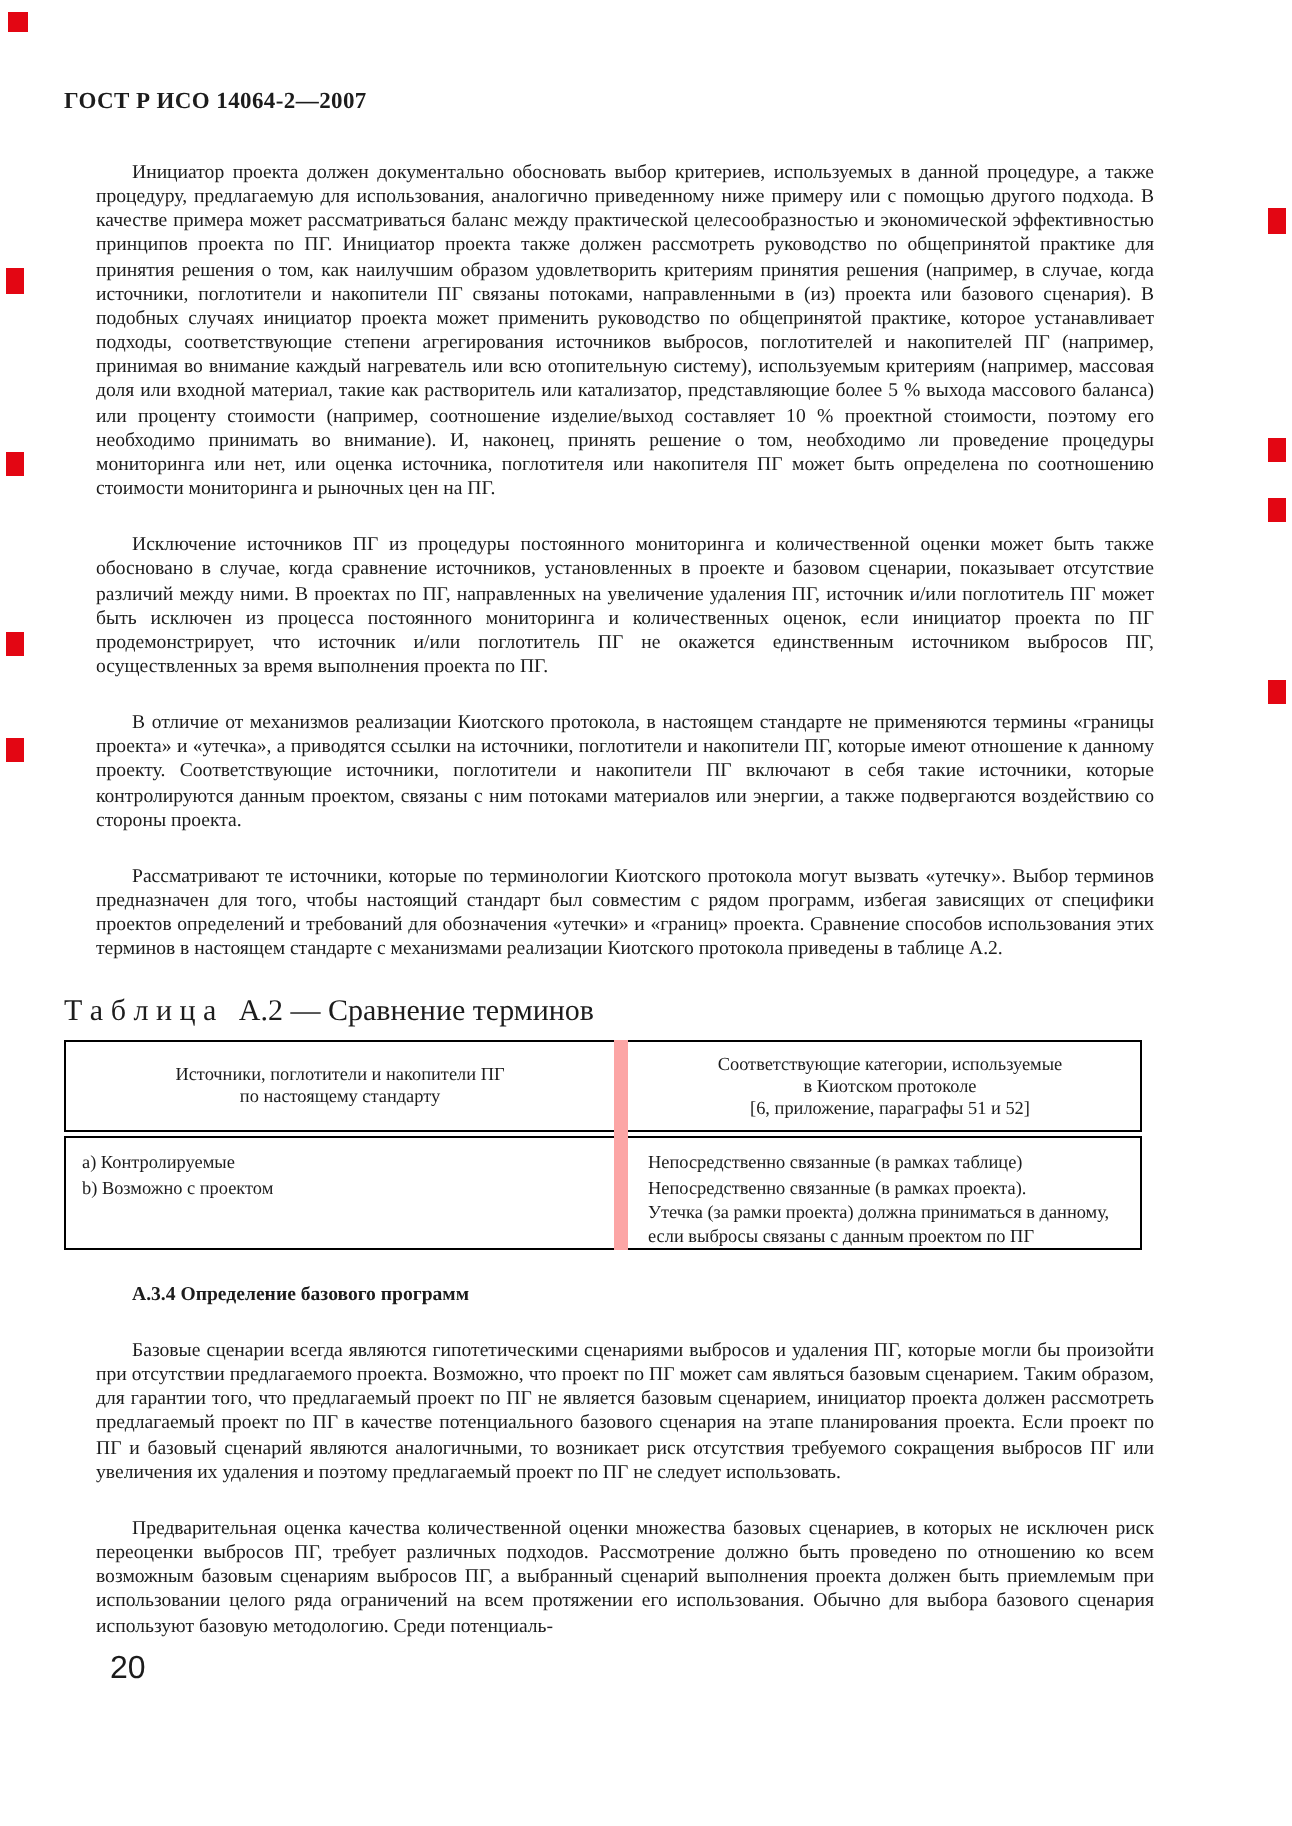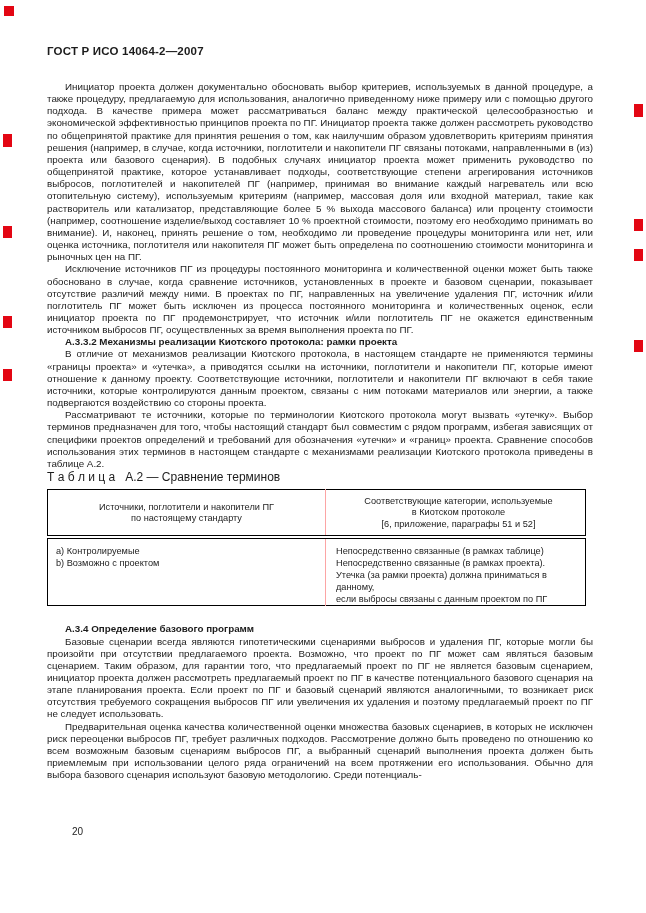--- a/index.html
+++ b/index.html
@@ -4,37 +4,37 @@
 <style>
   html, body { margin:0; padding:0; }
   body {
     width:646px; height:913px;
     background:#ffffff;
     font-family:"Liberation Sans","DejaVu Sans",sans-serif;
     color:#1c1c1c;
     position:relative;
     overflow:hidden;
   }
-  .page { padding:45px 53px 0 47px; }
+  .page { padding:45px 53px 0 32px;font-family:Liberation Serif, serif; }
   .doc-header {
     font-weight:bold;
     font-size:11.5px;
     letter-spacing:0.2px;
   }
   .para {
-    margin:0;
+    margin:16px;
     font-size:9.8px;
     line-height:12.15px;
     text-align:justify;
     text-indent:18px;
   }
   .first-para { margin-top:24px; }
   .bold { font-weight:bold; }
   .table-caption {
-    font-size:12px;
+    font-size:15px;
     white-space:pre-wrap;
   }
   table.cmp {
     margin-top:5px;
     width:538px;
     border-collapse:collapse;
     table-layout:fixed;
     font-size:9.2px;
   }
   table.cmp, table.cmp th, table.cmp td { border:0; }
@@ -47,44 +47,42 @@
     line-height:11.3px;
     border-bottom:4px double #000;
     white-space:pre-line;
   }
   table.cmp td {
     vertical-align:top;
     line-height:12.1px;
     white-space:pre-line;
     padding:0 6px 0 8px;
   }
-  table.cmp .col2 { border-left:1px solid #fca5a5; padding-left:10px; }
+  table.cmp .col2 { border-left:7px solid #fca5a5; padding-left:10px; }
   table.cmp tr.row-first td { padding-top:6px; }
   table.cmp tr.row-last td { padding-bottom:8px; }
   .sec-gap { margin-top:17px; }
   .page-number {
     position:absolute;
     left:55px; top:826px;
-    font-size:10px;
-    margin-left:17px;
+    font-size:16px;
   }
   .red-mark { position:absolute; }
 </style>
 </head>
 <body>
 
 <div class="page">
 
   <div class="doc-header">ГОСТ Р ИСО 14064-2—2007</div>
 
   <p class="para first-para">Инициатор проекта должен документально обосновать выбор критериев, используемых в данной процедуре, а также процедуру, предлагаемую для использования, аналогично приведенному ниже примеру или с помощью другого подхода. В качестве примера может рассматриваться баланс между практической целесообразностью и экономической эффективностью принципов проекта по ПГ. Инициатор проекта также должен рассмотреть руководство по общепринятой практике для принятия решения о том, как наилучшим образом удовлетворить критериям принятия решения (например, в случае, когда источники, поглотители и накопители ПГ связаны потоками, направленными в (из) проекта или базового сценария). В подобных случаях инициатор проекта может применить руководство по общепринятой практике, которое устанавливает подходы, соответствующие степени агрегирования источников выбросов, поглотителей и накопителей ПГ (например, принимая во внимание каждый нагреватель или всю отопительную систему), используемым критериям (например, массовая доля или входной материал, такие как растворитель или катализатор, представляющие более 5 % выхода массового баланса) или проценту стоимости (например, соотношение изделие/выход составляет 10 % проектной стоимости, поэтому его необходимо принимать во внимание). И, наконец, принять решение о том, необходимо ли проведение процедуры мониторинга или нет, или оценка источника, поглотителя или накопителя ПГ может быть определена по соотношению стоимости мониторинга и рыночных цен на ПГ.</p>
 
   <p class="para">Исключение источников ПГ из процедуры постоянного мониторинга и количественной оценки может быть также обосновано в случае, когда сравнение источников, установленных в проекте и базовом сценарии, показывает отсутствие различий между ними. В проектах по ПГ, направленных на увеличение удаления ПГ, источник и/или поглотитель ПГ может быть исключен из процесса постоянного мониторинга и количественных оценок, если инициатор проекта по ПГ продемонстрирует, что источник и/или поглотитель ПГ не окажется единственным источником выбросов ПГ, осуществленных за время выполнения проекта по ПГ.</p>
 
-  <p class="para bold">А.3.3.2 Механизмы реализации Киотского протокола: рамки проекта</p>
 
   <p class="para">В отличие от механизмов реализации Киотского протокола, в настоящем стандарте не применяются термины «границы проекта» и «утечка», а приводятся ссылки на источники, поглотители и накопители ПГ, которые имеют отношение к данному проекту. Соответствующие источники, поглотители и накопители ПГ включают в себя такие источники, которые контролируются данным проектом, связаны с ним потоками материалов или энергии, а также подвергаются воздействию со стороны проекта.</p>
 
   <p class="para">Рассматривают те источники, которые по терминологии Киотского протокола могут вызвать «утечку». Выбор терминов предназначен для того, чтобы настоящий стандарт был совместим с рядом программ, избегая зависящих от специфики проектов определений и требований для обозначения «утечки» и «границ» проекта. Сравнение способов использования этих терминов в настоящем стандарте с механизмами реализации Киотского протокола приведены в таблице А.2.</p>
 
   <div class="table-caption">Т а б л и ц а   А.2 — Сравнение терминов</div>
 
   <table class="cmp">
     <colgroup>
       <col style="width:278px">

